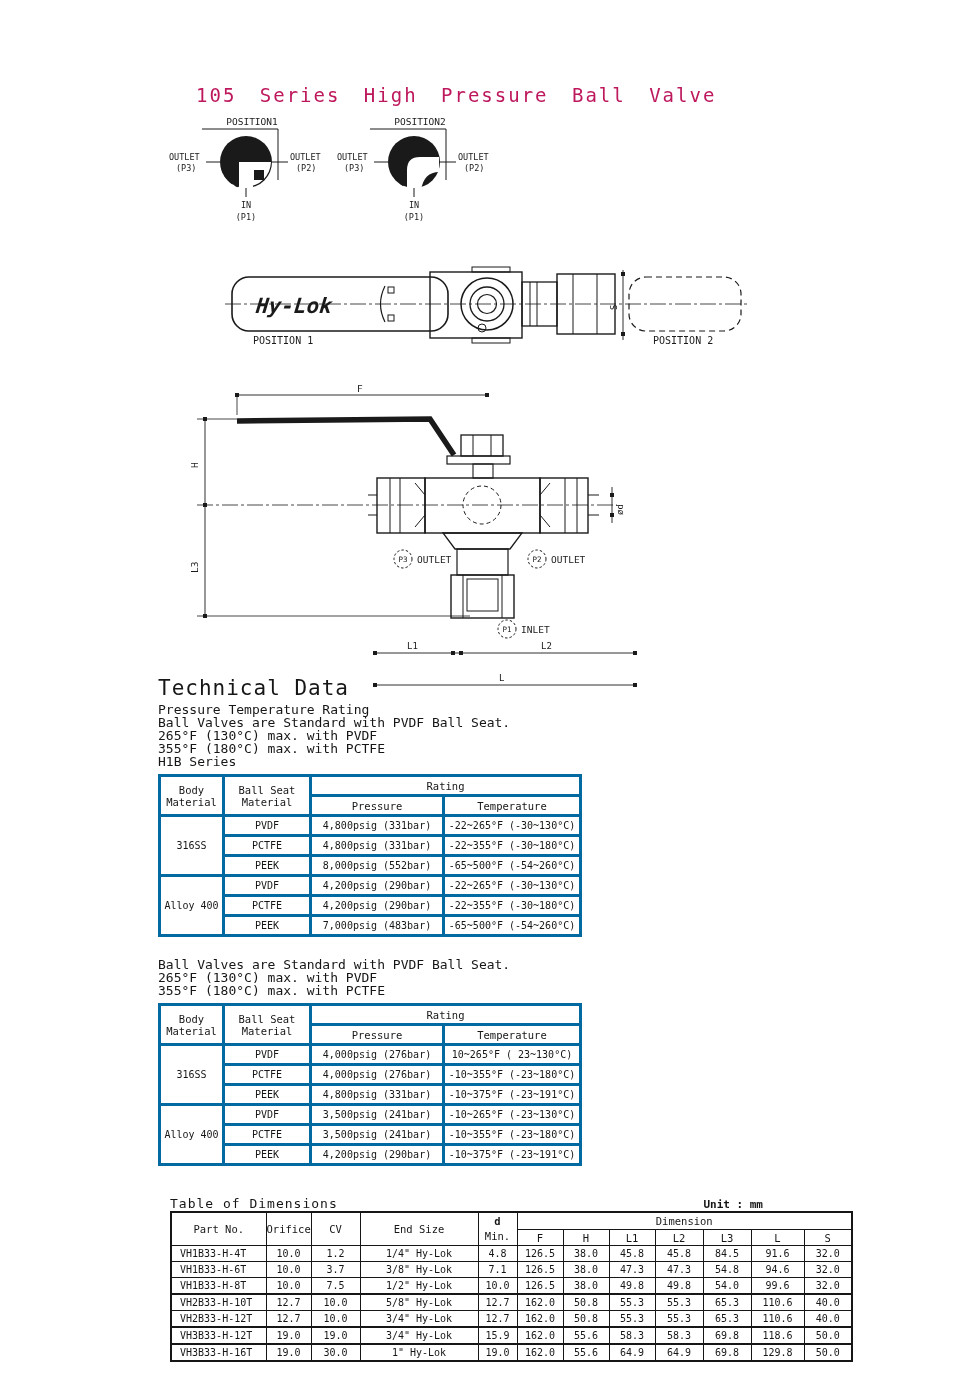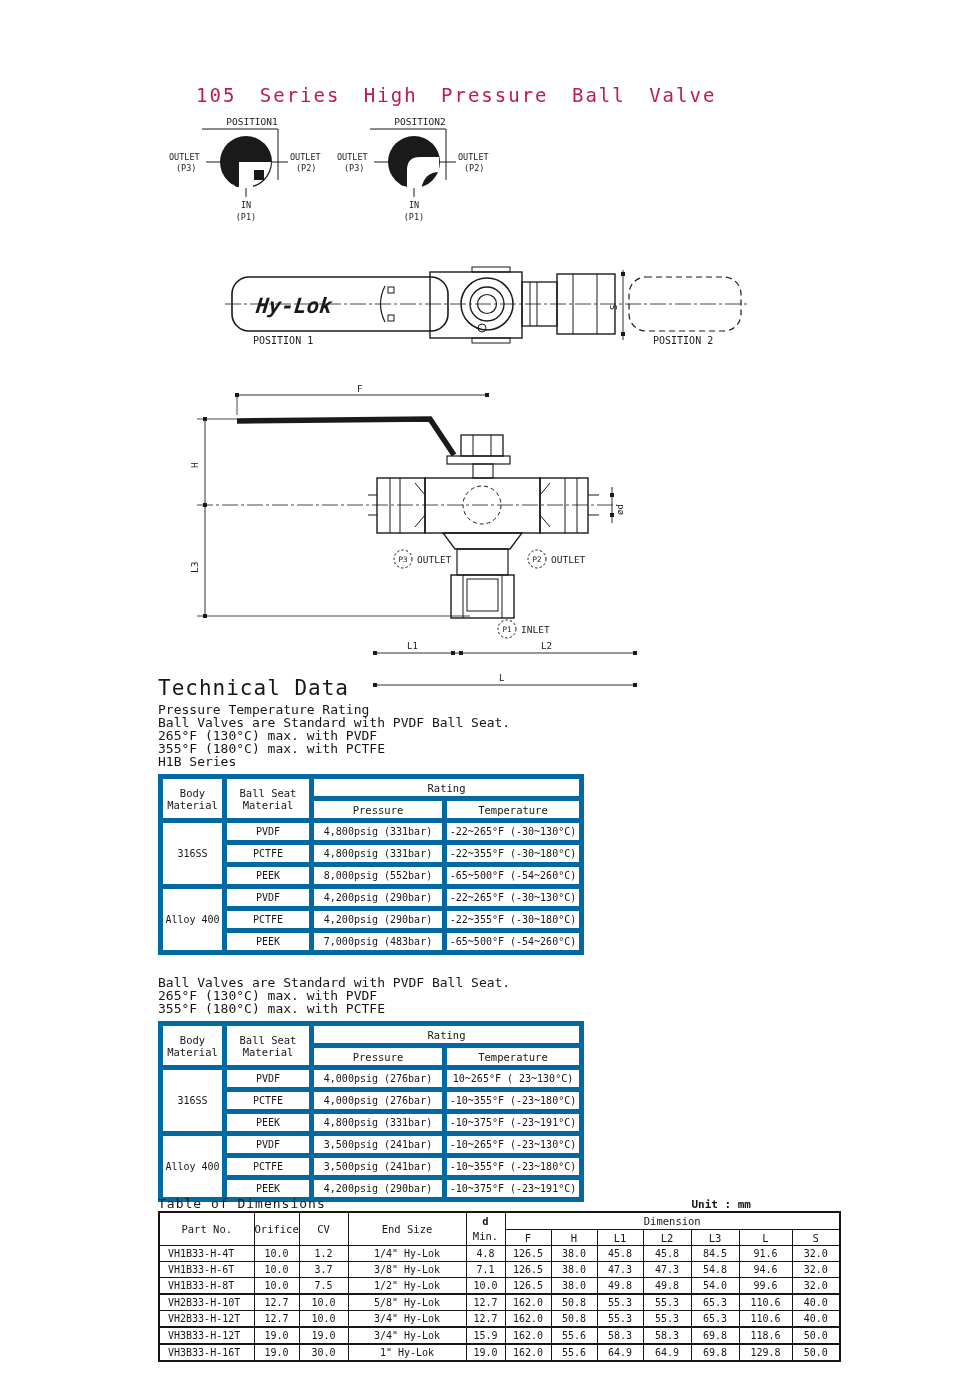--- a/index.html
+++ b/index.html
@@ -18,28 +18,28 @@
   svg .fl{fill:#1a1a1a;stroke:none;}
 
   
   .tech{left:158px;top:676px;width:421px;}
   .tech h2{font-size:21px;font-weight:normal;margin:0 0 3px 0;letter-spacing:1px;}
   .note{font-size:13px;line-height:13px;white-space:pre;}
   .gap{height:21px;}
 
   table.rating{border-collapse:collapse;table-layout:fixed;width:421px;margin-top:6px;
     border:2px solid #161616;font-size:10px;}
-  table.rating td,table.rating th{border:5px solid #0369a1;text-align:center;
+  table.rating td,table.rating th{border:3px solid #0369a1;text-align:center;
     padding:0;height:17px;font-weight:normal;line-height:12px;overflow:hidden;white-space:pre;}
   table.rating tr.gsep td{border-bottom-width:2px;}
   table.rating .hdr{font-size:10.5px;}
   col.c-body{width:64px;} col.c-seat{width:87px;} col.c-press{width:133px;} col.c-temp{width:137px;}
 
   
-  .dims{left:158px;top:1196px;width:593px;}
+  .dims{left:170px;top:1196px;width:593px;}
   .dimhead{display:flex;justify-content:space-between;align-items:flex-end;}
   .dimhead h2{font-size:13px;font-weight:normal;margin:0;letter-spacing:1px;}
   .unit{font-size:11px;font-weight:bold;text-align:right;}
   table.dimtab{border-collapse:collapse;table-layout:fixed;width:681px;
     border:2px solid #161616;font-size:10px;}
   table.dimtab td,table.dimtab th{border:1px solid #161616;text-align:center;
     padding:0;height:15px;font-weight:normal;line-height:14px;white-space:pre;overflow:hidden;}
   table.dimtab th{font-size:10.5px;}
   table.dimtab td.part{text-align:left;padding-left:8px;}
   table.dimtab tr.hrow th{height:16px;}

